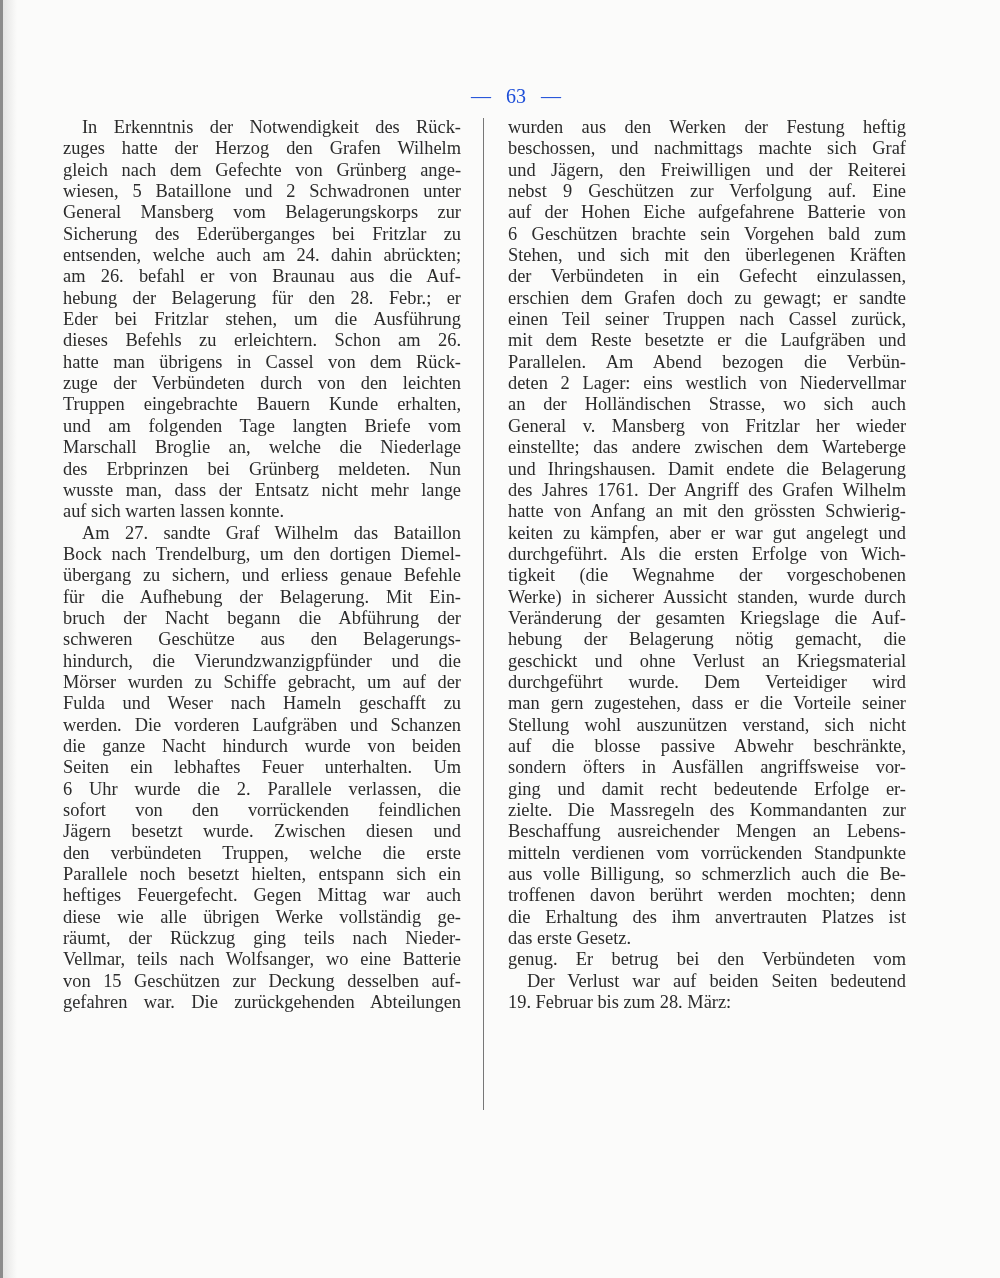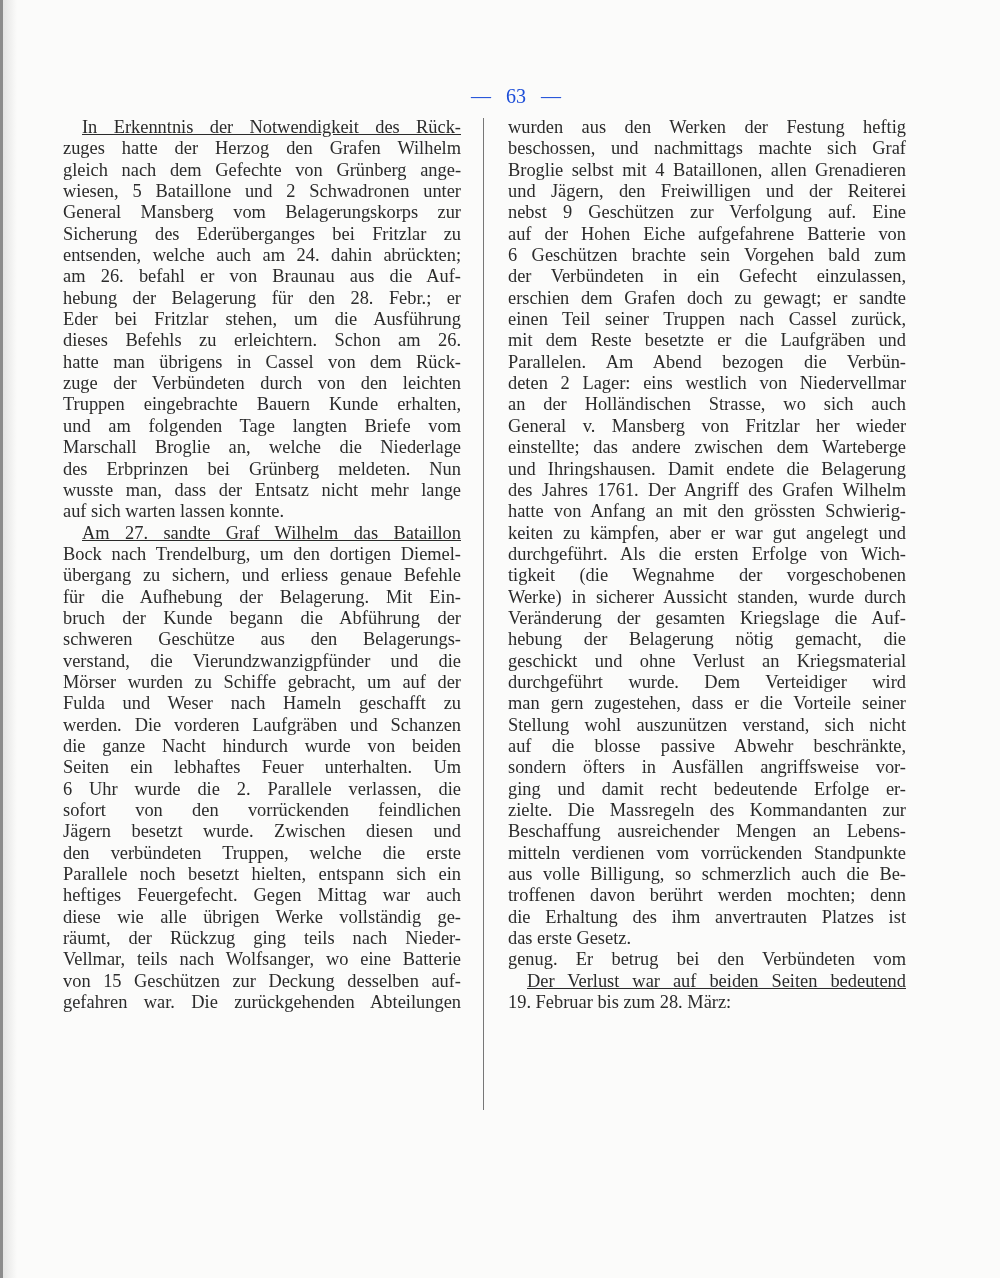--- a/index.html
+++ b/index.html
@@ -57,21 +57,20 @@
       white-space: nowrap;
       text-align: justify;
       text-align-last: justify;
       height: 21.35px;
     }
     .line.last {
       text-align-last: left;
     }
     .line.indent {
       padding-left: 19px;
-      text-decoration: underline;
     }
     .divider {
       position: absolute;
       left: 483px;
       top: 118px;
       width: 1px;
       height: 992px;
       background: #777;
     }
   </style>
@@ -100,23 +99,23 @@
     <span class="line">Truppen eingebrachte Bauern Kunde erhalten,</span>
     <span class="line">und am folgenden Tage langten Briefe vom</span>
     <span class="line">Marschall Broglie an, welche die Niederlage</span>
     <span class="line">des Erbprinzen bei Grünberg meldeten. Nun</span>
     <span class="line">wusste man, dass der Entsatz nicht mehr lange</span>
     <span class="line last">auf sich warten lassen konnte.</span>
     <span class="line indent">Am 27. sandte Graf Wilhelm das Bataillon</span>
     <span class="line">Bock nach Trendelburg, um den dortigen Diemel-</span>
     <span class="line">übergang zu sichern, und erliess genaue Befehle</span>
     <span class="line">für die Aufhebung der Belagerung. Mit Ein-</span>
-    <span class="line">bruch der Kunde begann die Abführung der</span>
+    <span class="line">bruch der Nacht begann die Abführung der</span>
     <span class="line">schweren Geschütze aus den Belagerungs-</span>
-    <span class="line">verstand, die Vierundzwanzigpfünder und die</span>
+    <span class="line">hindurch, die Vierundzwanzigpfünder und die</span>
     <span class="line">Mörser wurden zu Schiffe gebracht, um auf der</span>
     <span class="line">Fulda und Weser nach Hameln geschafft zu</span>
     <span class="line">werden. Die vorderen Laufgräben und Schanzen</span>
     <span class="line">die ganze Nacht hindurch wurde von beiden</span>
     <span class="line">Seiten ein lebhaftes Feuer unterhalten. Um</span>
     <span class="line">6 Uhr wurde die 2. Parallele verlassen, die</span>
     <span class="line">sofort von den vorrückenden feindlichen</span>
     <span class="line">Jägern besetzt wurde. Zwischen diesen und</span>
     <span class="line">den verbündeten Truppen, welche die erste</span>
     <span class="line">Parallele noch besetzt hielten, entspann sich ein</span>
@@ -124,25 +123,25 @@
     <span class="line">diese wie alle übrigen Werke vollständig ge-</span>
     <span class="line">räumt, der Rückzug ging teils nach Nieder-</span>
     <span class="line">Vellmar, teils nach Wolfsanger, wo eine Batterie</span>
     <span class="line">von 15 Geschützen zur Deckung desselben auf-</span>
     <span class="line">gefahren war. Die zurückgehenden Abteilungen</span>
   </div>
 <div class="divider"></div>
 <div class="column col-right" id="col-right">
     <span class="line">wurden aus den Werken der Festung heftig</span>
     <span class="line">beschossen, und nachmittags machte sich Graf</span>
-    <span class="line">Broglie selbst mit 4 Bataillonen, allen Grenadieren</span>
     <span class="line">und Jägern, den Freiwilligen und der Reiterei</span>
     <span class="line">nebst 9 Geschützen zur Verfolgung auf. Eine</span>
     <span class="line">auf der Hohen Eiche aufgefahrene Batterie von</span>
     <span class="line">6 Geschützen brachte sein Vorgehen bald zum</span>
+    <span class="line">Stehen, und sich mit den überlegenen Kräften</span>
     <span class="line">der Verbündeten in ein Gefecht einzulassen,</span>
     <span class="line">erschien dem Grafen doch zu gewagt; er sandte</span>
     <span class="line">einen Teil seiner Truppen nach Cassel zurück,</span>
     <span class="line">mit dem Reste besetzte er die Laufgräben und</span>
     <span class="line">Parallelen. Am Abend bezogen die Verbün-</span>
     <span class="line">deten 2 Lager: eins westlich von Niedervellmar</span>
     <span class="line">an der Holländischen Strasse, wo sich auch</span>
     <span class="line">General v. Mansberg von Fritzlar her wieder</span>
     <span class="line">einstellte; das andere zwischen dem Warteberge</span>
     <span class="line">und Ihringshausen. Damit endete die Belagerung</span>

